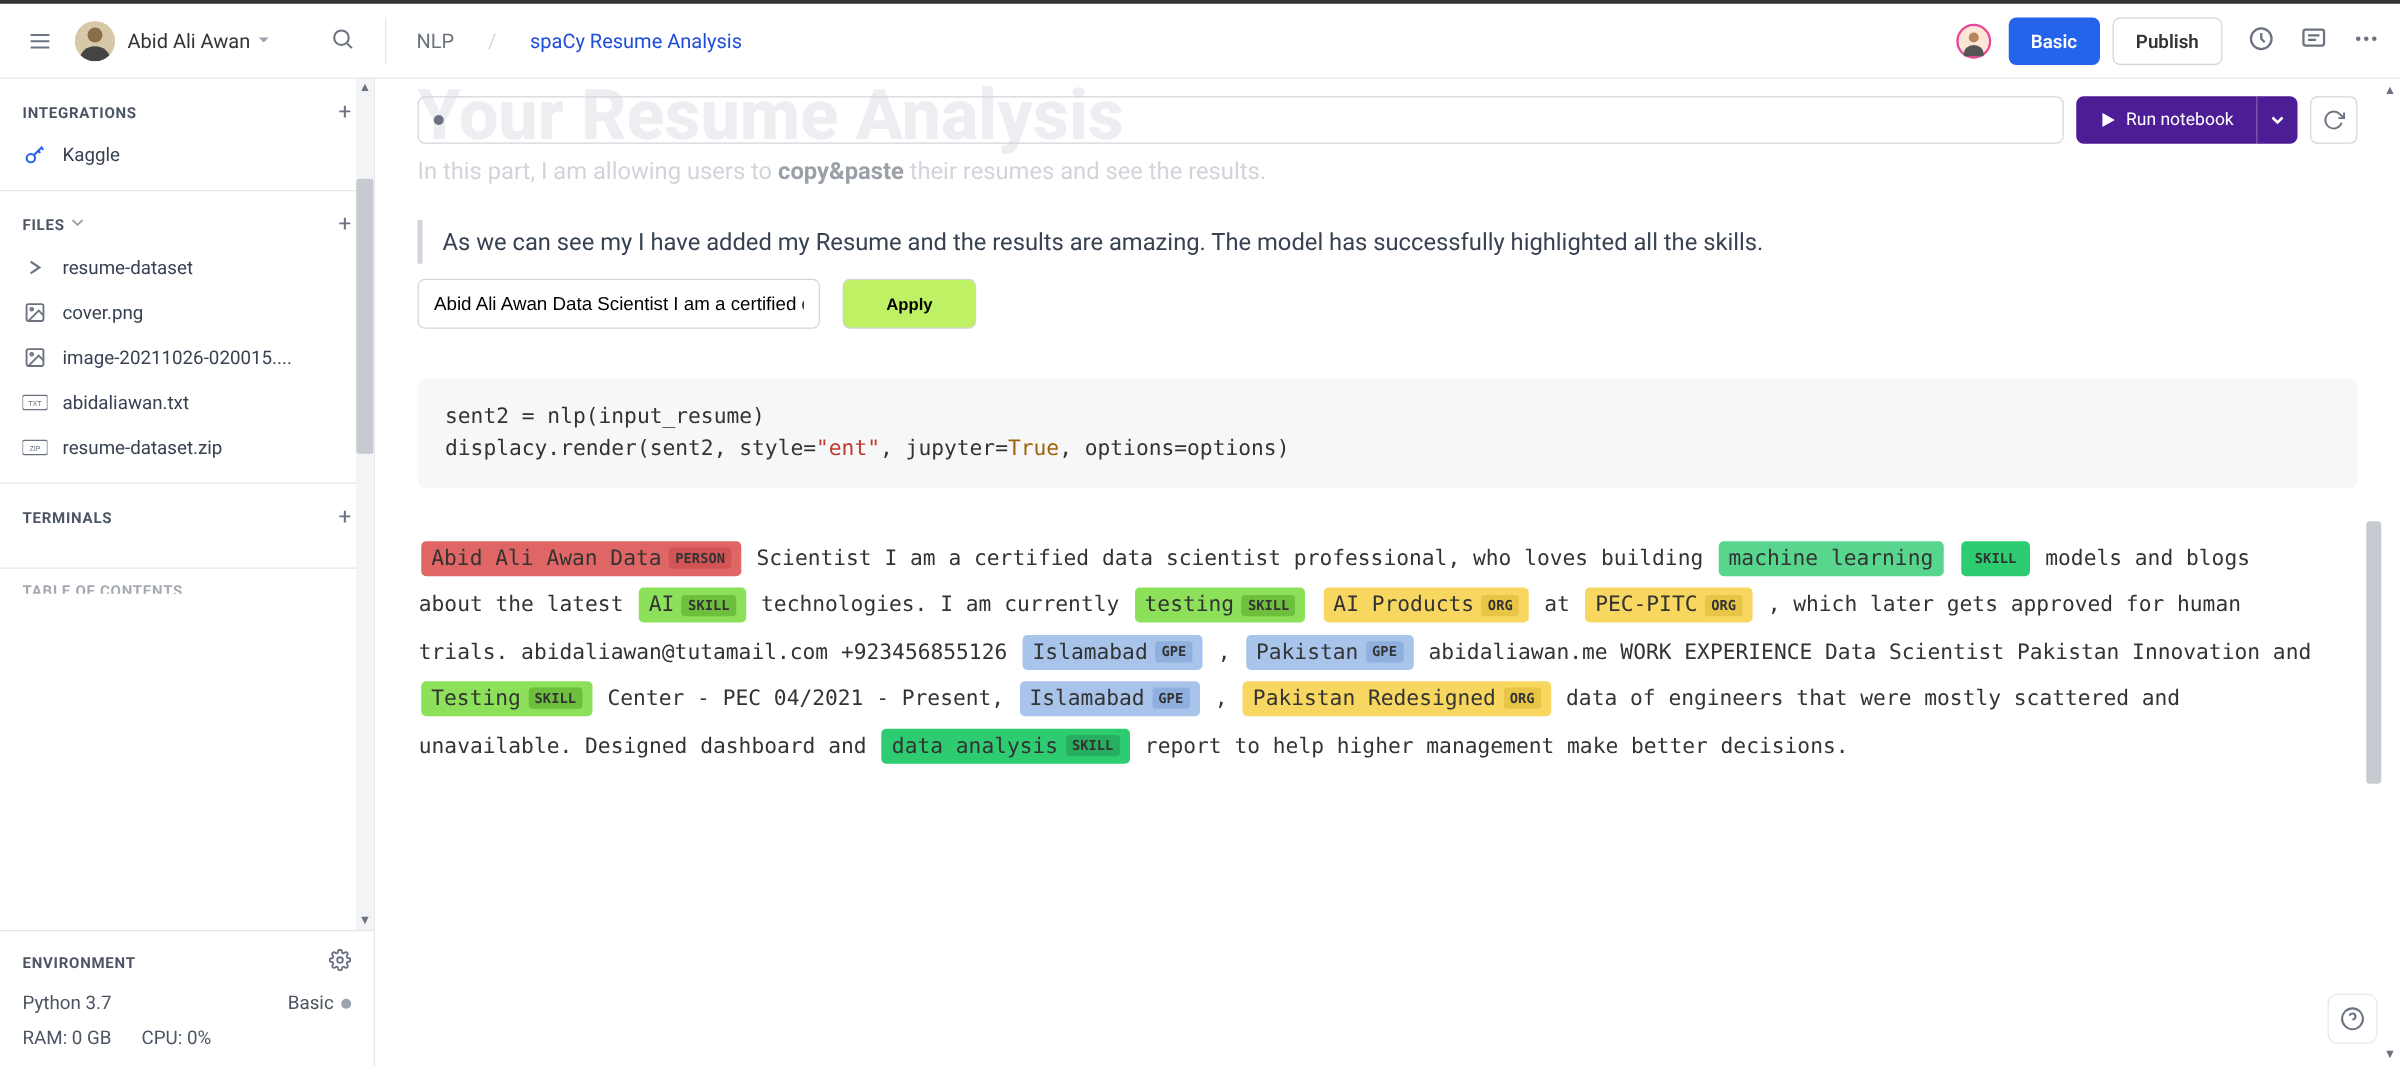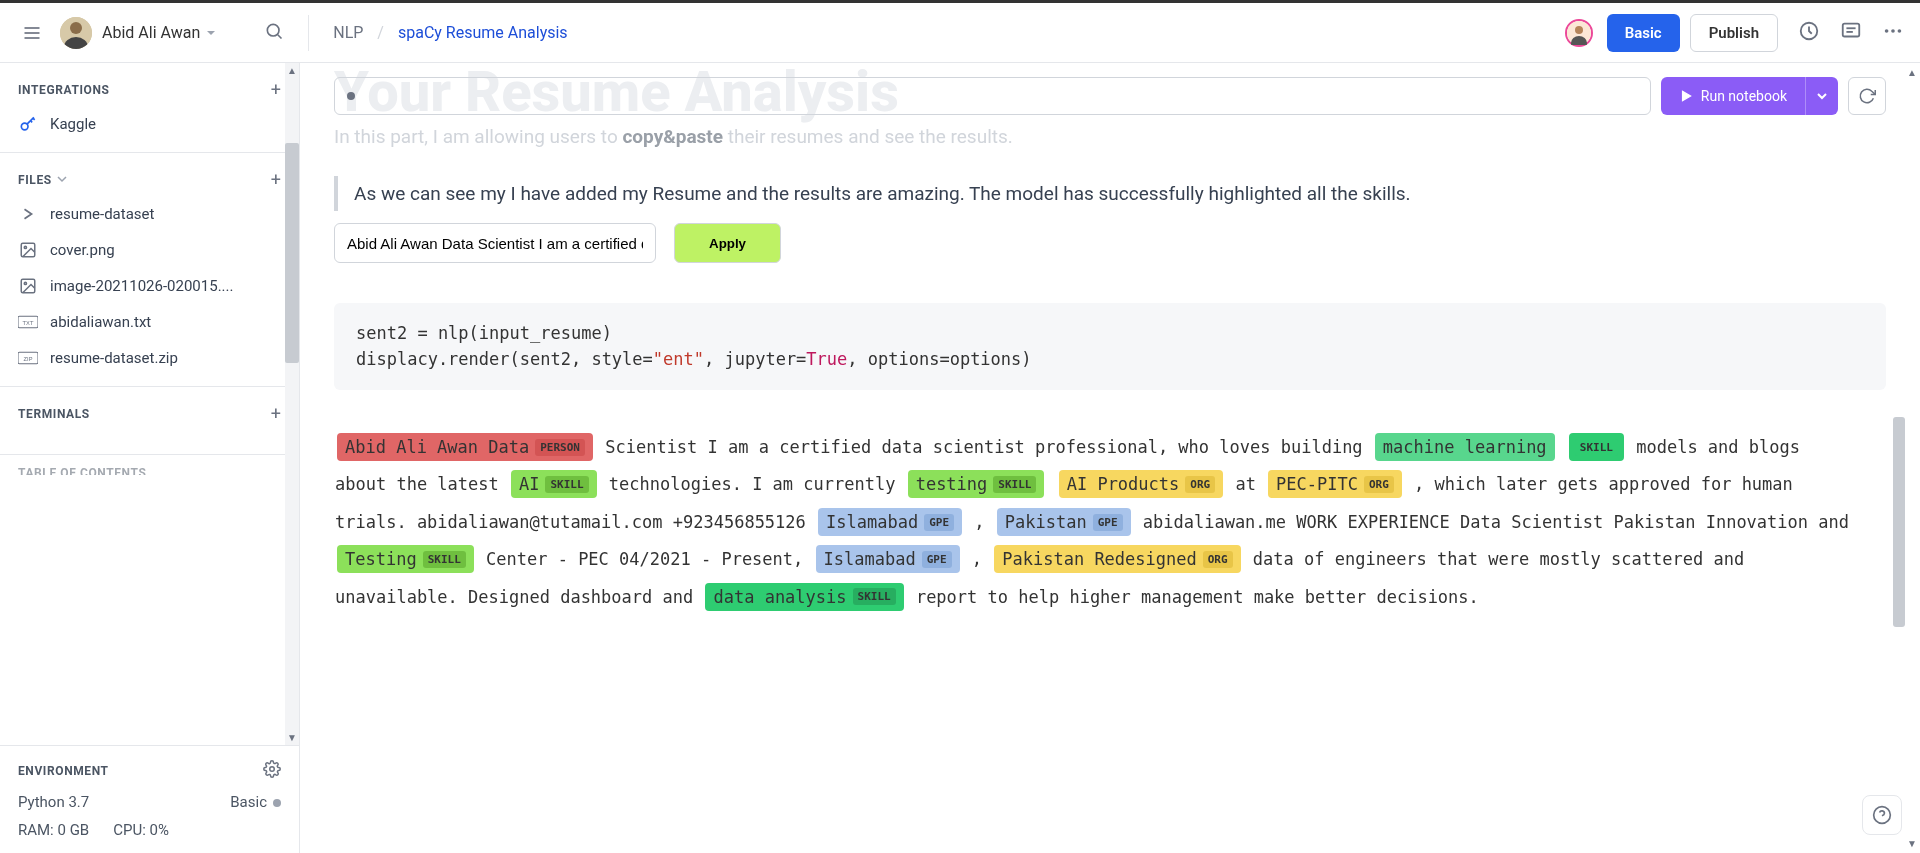--- a/index.html
+++ b/index.html
@@ -6,21 +6,21 @@
 body { font-family: -apple-system, BlinkMacSystemFont, "Segoe UI", Roboto, sans-serif; font-size: 14px; color: #333; background: #fff; overflow: hidden; }
 .app { display: flex; flex-direction: column; height: 853px; width: 1920px; border-top: 3px solid #333; }
 .topbar { display: flex; align-items: center; height: 60px; border-bottom: 1px solid #e5e7eb; padding: 0 16px; }
 .hamburger { width: 32px; height: 32px; display:flex; align-items:center; justify-content:center; color:#6b7280; cursor:pointer; }
 .avatar { width: 32px; height: 32px; border-radius: 50%; background:#d7c9a8; margin-left:12px; display:flex; align-items:center; justify-content:center; overflow:hidden;}
 .avatar svg { width:32px; height:32px;}
 .username { margin-left: 10px; font-size: 16px; color:#333;}
 .caret { margin-left:6px; color:#9ca3af; }
 .search-icon { margin-left: 48px; color:#6b7280; cursor:pointer;}
 .vsep { width:1px; height:36px; background:#e5e7eb; margin: 0 24px;}
-.crumbs { display:flex; align-items:center; gap: 14px; font-size:16px;}
+.crumbs { display:flex; align-items:center; gap: 27px; font-size:16px;}
 .crumb-parent { color:#6b7280; cursor:pointer;}
 .crumb-sep { color:#d1d5db;}
 .crumb-current { color:#1d4ed8;}
 .spacer { flex:1;}
 .avatar2 { width:28px; height:28px; border-radius:50%; border:2px solid #ec4899; display:flex; align-items:center; justify-content:center; margin-right:14px;}
 .avatar2 svg{width:24px;height:24px;}
 .btn { display:inline-flex; align-items:center; justify-content:center; height:38px; padding:0 18px; border-radius:6px; font-size:15px; font-weight:600; cursor:pointer;}
 .btn-primary { background:#2563eb; color:#fff;}
 .btn-secondary { background:#fff; color:#333; border:1px solid #d1d5db; margin-left:10px;}
 .top-icons { display:flex; align-items:center; gap:20px; margin-left:20px; color:#6b7280;}
@@ -42,39 +42,39 @@
 .sb-env-row { display:flex; justify-content:space-between; margin-top:12px; font-size:15px; color:#4b5563;}
 .sb-env-row .dot { width:8px;height:8px;border-radius:50%; background:#9ca3af; display:inline-block; margin-left:6px;}
 .sb-env-stats { display:flex; gap:24px; margin-top:10px; font-size:15px; color:#4b5563;}
 .sb-scrollbar { position:absolute; right:0; top:0; width:14px; background:#f3f4f6; height:100%;}
 .sb-thumb { position:absolute; right:0; top:80px; width:14px; height:220px; background:#c7cbd1; border-radius:2px;}
 .sb-arrow { position:absolute; right:2px; color:#6b7280; font-size:10px;}
 .main { flex:1; display:flex; flex-direction:column; overflow:hidden; position:relative;}
 .toolbar-row { display:flex; align-items:center; gap:10px; padding:14px 20px 0 34px;}
 .cell-gutter { flex:1; height:38px; border:1px solid #d1d5db; border-radius:6px; display:flex; align-items:center; padding:0 12px;}
 .cell-dot { width:8px; height:8px; border-radius:50%; background:#6b7280;}
-.run-btn { display:flex; align-items:center; background:#8b5cf6; color:#fff; border-radius:6px; height:38px; overflow:hidden;}
+.run-btn { display:flex; align-items:center; background:#4c1d95; color:#fff; border-radius:6px; height:38px; overflow:hidden;}
 .run-main { display:flex; align-items:center; gap:8px; padding:0 18px; cursor:pointer;}
 .run-caret { border-left:1px solid rgba(255,255,255,0.3); padding:0 10px; height:100%; display:flex; align-items:center; cursor:pointer;}
 .refresh { width:38px;height:38px; border:1px solid #d1d5db; border-radius:6px; display:flex;align-items:center;justify-content:center; color:#6b7280; cursor:pointer;}
 .content { flex:1; overflow-y:auto; padding: 0 34px 30px 34px;}
 .heading-ghost { font-size:56px; font-weight:800; color:#eceef1; margin-top:-4px; white-space:nowrap; overflow:hidden;}
 .para { font-size:19px; color:#374151; margin-top:6px;}
 .para .ghost { color:#d1d5db;}
 .para b { color:#9aa0a8; font-weight:700;}
 .quote { border-left:4px solid #d1d5db; padding:6px 0 6px 16px; margin-top:28px; font-size:19px; color:#374151;}
 .var-row { margin-top:60px; display:flex; align-items:center; gap:8px;}
 .var-name { font-family: ui-monospace, Menlo, monospace; font-size:16px; color:#6b7280;}
 .var-icon { color:#9ca3af;}
 .input-row { display:flex; gap:18px; margin-top:12px;}
 .text-input { width:322px; height:40px; border:1px solid #d1d5db; border-radius:6px; padding:0 12px; font-size:15px;}
 .apply-btn { height:40px; padding:0 34px; border:1px solid #d1d5db; border-radius:6px; background:#bef264; font-weight:600; cursor:pointer;}
 .code-block { background:#f6f7f9; border-radius:6px; padding:18px 22px; margin-top:40px; font-family: ui-monospace, Menlo, monospace; font-size:17px; line-height:1.5; color:#333;}
 .tok-str { color:#c0392b;}
-.tok-bool { color:#be185d;}
+.tok-bool { color:#a16207;}
 .output { background:#fff; border:1px solid transparent; padding:20px 0; margin-top:18px; font-family: ui-monospace, Menlo, monospace; font-size:17px; line-height:2.2; color:#333; position:relative;}
 .ent { display:inline; padding:4px 8px; border-radius:4px; margin:0 2px;}
 .ent-label { font-size:11px; font-weight:700; padding:2px 5px; margin-left:6px; border-radius:3px; vertical-align:middle;}
 .output-scroll { position:absolute; right:-20px; top:8px; width:12px; height:210px; background:#c7cbd1; border-radius:3px;}
 .main-scrollbar { position:absolute; right:0; top:0; width:16px; height:100%; }
 .main-arrow { position:absolute; right:3px; color:#6b7280; font-size:10px;}
 .help-fab { position:absolute; right:18px; bottom:18px; width:40px; height:40px; border:1px solid #e5e7eb; border-radius:8px; display:flex; align-items:center; justify-content:center; color:#6b7280; background:#fff; cursor:pointer;}
 .truncate { white-space:nowrap; overflow:hidden; text-overflow:ellipsis; max-width:200px;}
 </style>
 </head>

